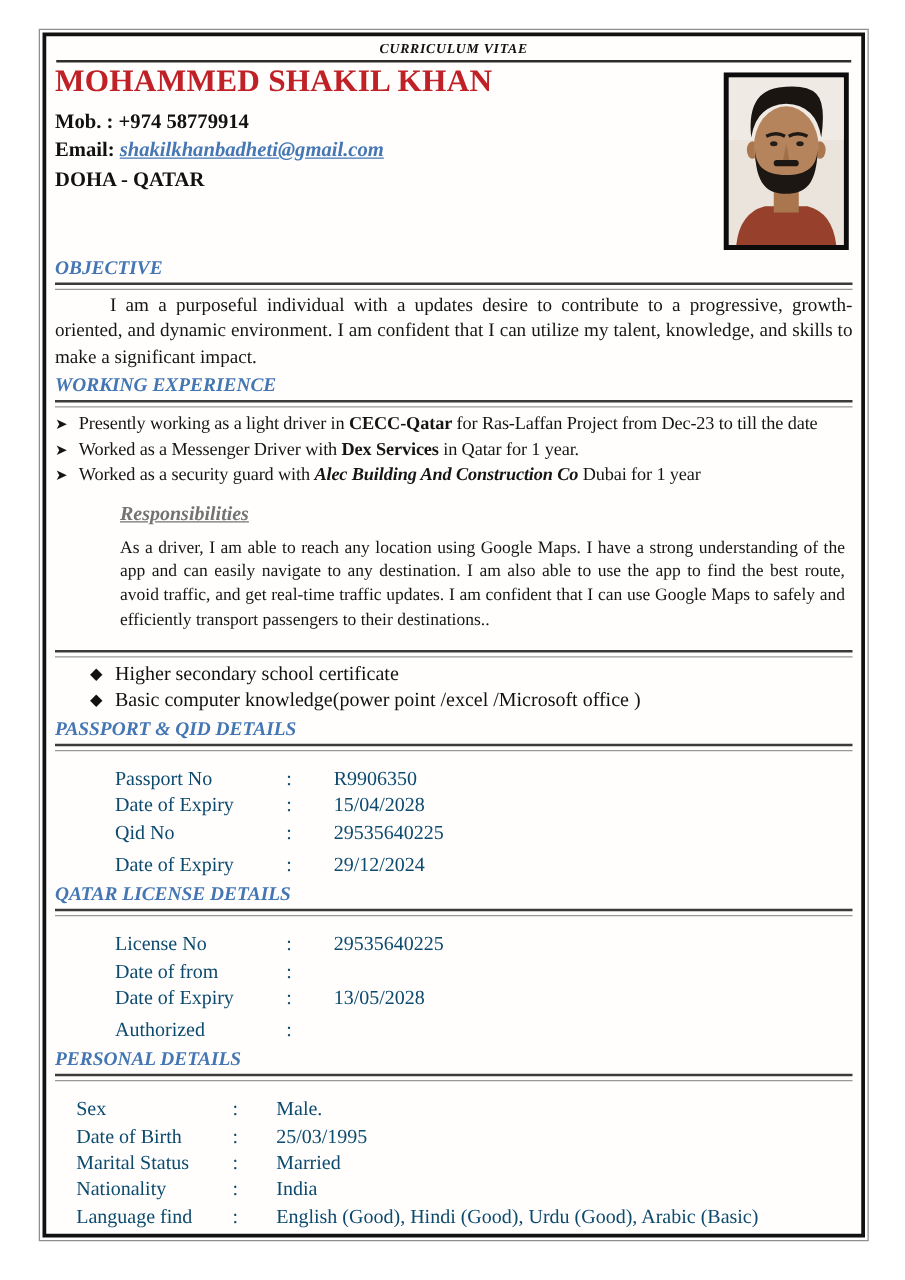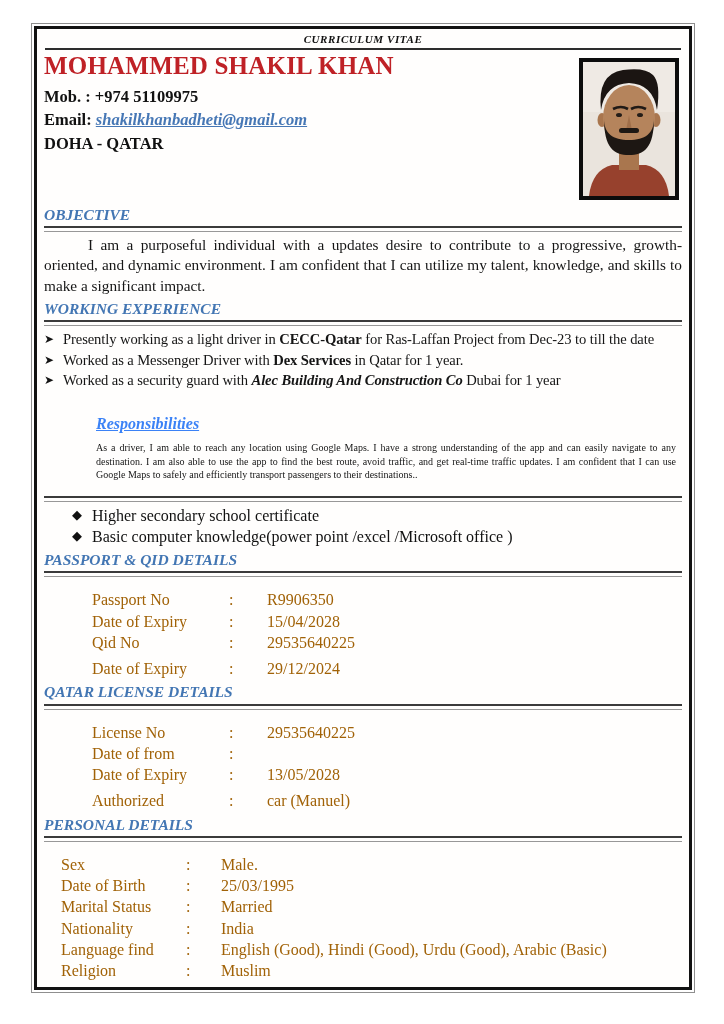--- a/index.html
+++ b/index.html
@@ -54,31 +54,31 @@
 
   .exp-item{
     font-size:14.6px;line-height:1.42;position:relative;padding-left:19px;
     letter-spacing:-0.1px;color:#151515;
   }
   .exp-item .arrow{position:absolute;left:0;top:0;font-size:12px;line-height:1.75;}
   .b{font-weight:bold;}
   .bi{font-weight:bold;font-style:italic;}
 
   .resp-title{
-    margin:24px 0 8px 52px;font-weight:bold;font-style:italic;
-    text-decoration:underline;font-size:16px;color:#3b82f6;
+    margin:12px 0 8px 52px;font-weight:bold;font-style:italic;
+    text-decoration:underline;font-size:16px;color:#737373;
   }
   .resp-para{
-    margin:0 6px 14px 52px;text-align:justify;font-size:10px;line-height:1.37;color:#151515;
+    margin:0 6px 14px 52px;text-align:justify;font-size:14px;line-height:1.37;color:#151515;
   }
 
   .edu-item{padding-left:48px;font-size:16px;line-height:1.32;position:relative;color:#111;}
   .edu-item .diamond{position:absolute;left:28px;top:0;font-size:13px;line-height:1.6;}
 
-  .detail-rows{font-size:16px;color:#a16207;margin-top:12px;}
+  .detail-rows{font-size:16px;color:#0c4a6e;margin-top:12px;}
   .drow{display:flex;line-height:1.33;}
   .rows-wide{padding-left:48px;}
   .rows-wide .dlabel{width:137px;}
   .rows-wide .dsep{width:38px;}
   .rows-narrow{padding-left:17px;}
   .rows-narrow .dlabel{width:125px;}
   .rows-narrow .dsep{width:35px;}
   .dval{flex:1;}
   .gap-last .drow:last-child{margin-top:5px;}
 </style>
@@ -105,21 +105,21 @@
           <path d="M30 47 q8 -4 15 0" stroke="#201a16" stroke-width="2.6" fill="none"></path>
           <path d="M48 47 q7 -4 15 0" stroke="#201a16" stroke-width="2.6" fill="none"></path>
           <ellipse cx="36" cy="53" rx="3" ry="2" fill="#241d18"></ellipse>
           <ellipse cx="57" cy="53" rx="3" ry="2" fill="#241d18"></ellipse>
           <path d="M46 53 l-2.5 13 h5 Z" fill="#a06f4a"></path>
           <path d="M21 56 C21 86 31 93 46 93 C61 93 71 86 71 56 C71 72 62 78 46 78 C30 78 21 72 21 56 Z" fill="#1d1713"></path>
           <rect x="36" y="66" width="20" height="5" rx="2.5" fill="#1d1713"></rect>
         </svg>
       </div>
       <div class="name">MOHAMMED SHAKIL KHAN</div>
-      <div class="contact-line">Mob. : +974 51109975</div>
+      <div class="contact-line">Mob. : +974 58779914</div>
       <div class="contact-line"><span>Email: </span><span class="email-link">shakilkhanbadheti@gmail.com</span></div>
       <div class="contact-line">DOHA - QATAR</div>
     </div>
 
     <div class="sec-head">OBJECTIVE</div>
     <div class="sec-rule"></div>
     <div class="para first-indent">I am a purposeful individual with a updates desire to contribute to a progressive, growth-oriented, and dynamic environment. I am confident that I can utilize my talent, knowledge, and skills to make a significant impact.</div>
 
     <div class="sec-head">WORKING EXPERIENCE</div>
     <div class="sec-rule"></div>
@@ -199,21 +199,20 @@
 
         <div class="drow">
           <span class="dlabel">Date of Expiry</span>
           <span class="dsep">:</span>
           <span class="dval">13/05/2028</span>
         </div>
 
         <div class="drow">
           <span class="dlabel">Authorized</span>
           <span class="dsep">:</span>
-          <span class="dval">car (Manuel)</span>
         </div>
       </div>
 
     <div class="sec-head">PERSONAL DETAILS</div>
     <div class="sec-rule"></div>
     <div class="detail-rows rows-narrow">
 
         <div class="drow">
           <span class="dlabel">Sex</span>
           <span class="dsep">:</span>

